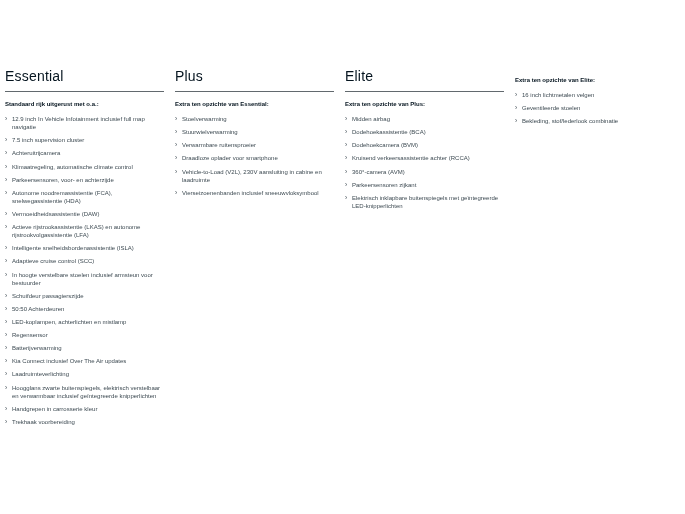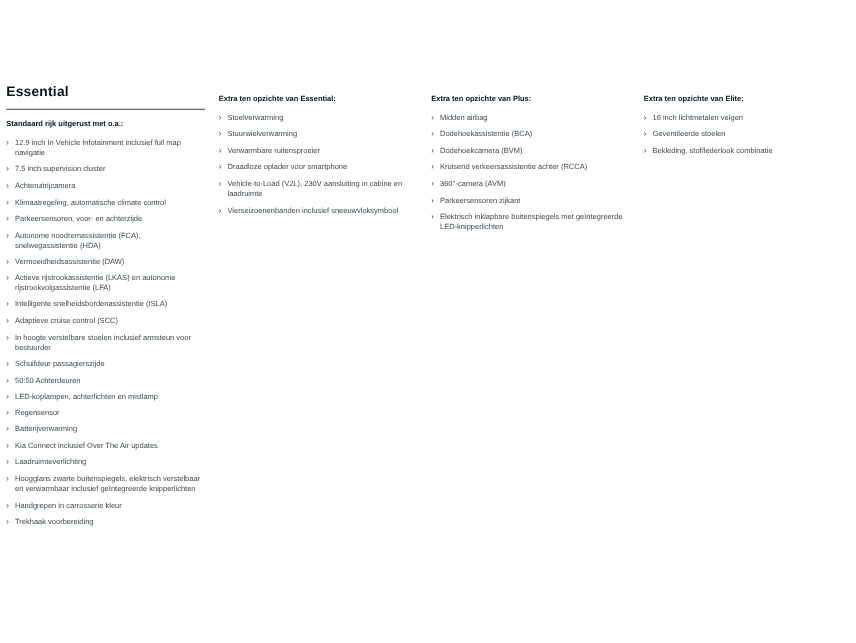--- a/index.html
+++ b/index.html
@@ -14,22 +14,22 @@
   .comparison {
     display: flex;
     gap: 11px;
     padding: 68px 5px 0 5px;
   }
   .trim-column {
     width: 159px;
     flex: 0 0 159px;
   }
   .trim-title {
-    font-size: 11px;
-    font-weight: bold;
+    font-size: 14px;
+    font-weight: normal;
     letter-spacing: 0.2px;
     color: #05141f;
     padding-bottom: 7px;
     border-bottom: 1px solid #62696e;
   }
   .trim-subtitle {
     font-size: 6px;
     font-weight: bold;
     color: #05141f;
     margin-top: 8px;
@@ -148,20 +148,21 @@
           <span class="item-text">Handgrepen in carrosserie kleur</span>
         </li>
         <li class="feature-item">
           <span class="chevron">›</span>
           <span class="item-text">Trekhaak voorbereiding</span>
         </li>
       </ul>
   </div>
 
   <div class="trim-column">
+    <div class="trim-title">Plus</div>
     <div class="trim-subtitle">Extra ten opzichte van Essential:</div>
     <ul class="feature-list">
         <li class="feature-item">
           <span class="chevron">›</span>
           <span class="item-text">Stoelverwarming</span>
         </li>
         <li class="feature-item">
           <span class="chevron">›</span>
           <span class="item-text">Stuurwielverwarming</span>
         </li>
@@ -178,20 +179,21 @@
           <span class="item-text">Vehicle-to-Load (V2L), 230V aansluiting in cabine en laadruimte</span>
         </li>
         <li class="feature-item">
           <span class="chevron">›</span>
           <span class="item-text">Vierseizoenenbanden inclusief sneeuwvloksymbool</span>
         </li>
       </ul>
   </div>
 
   <div class="trim-column">
+    <div class="trim-title">Elite</div>
     <div class="trim-subtitle">Extra ten opzichte van Plus:</div>
     <ul class="feature-list">
         <li class="feature-item">
           <span class="chevron">›</span>
           <span class="item-text">Midden airbag</span>
         </li>
         <li class="feature-item">
           <span class="chevron">›</span>
           <span class="item-text">Dodehoekassistentie (BCA)</span>
         </li>

